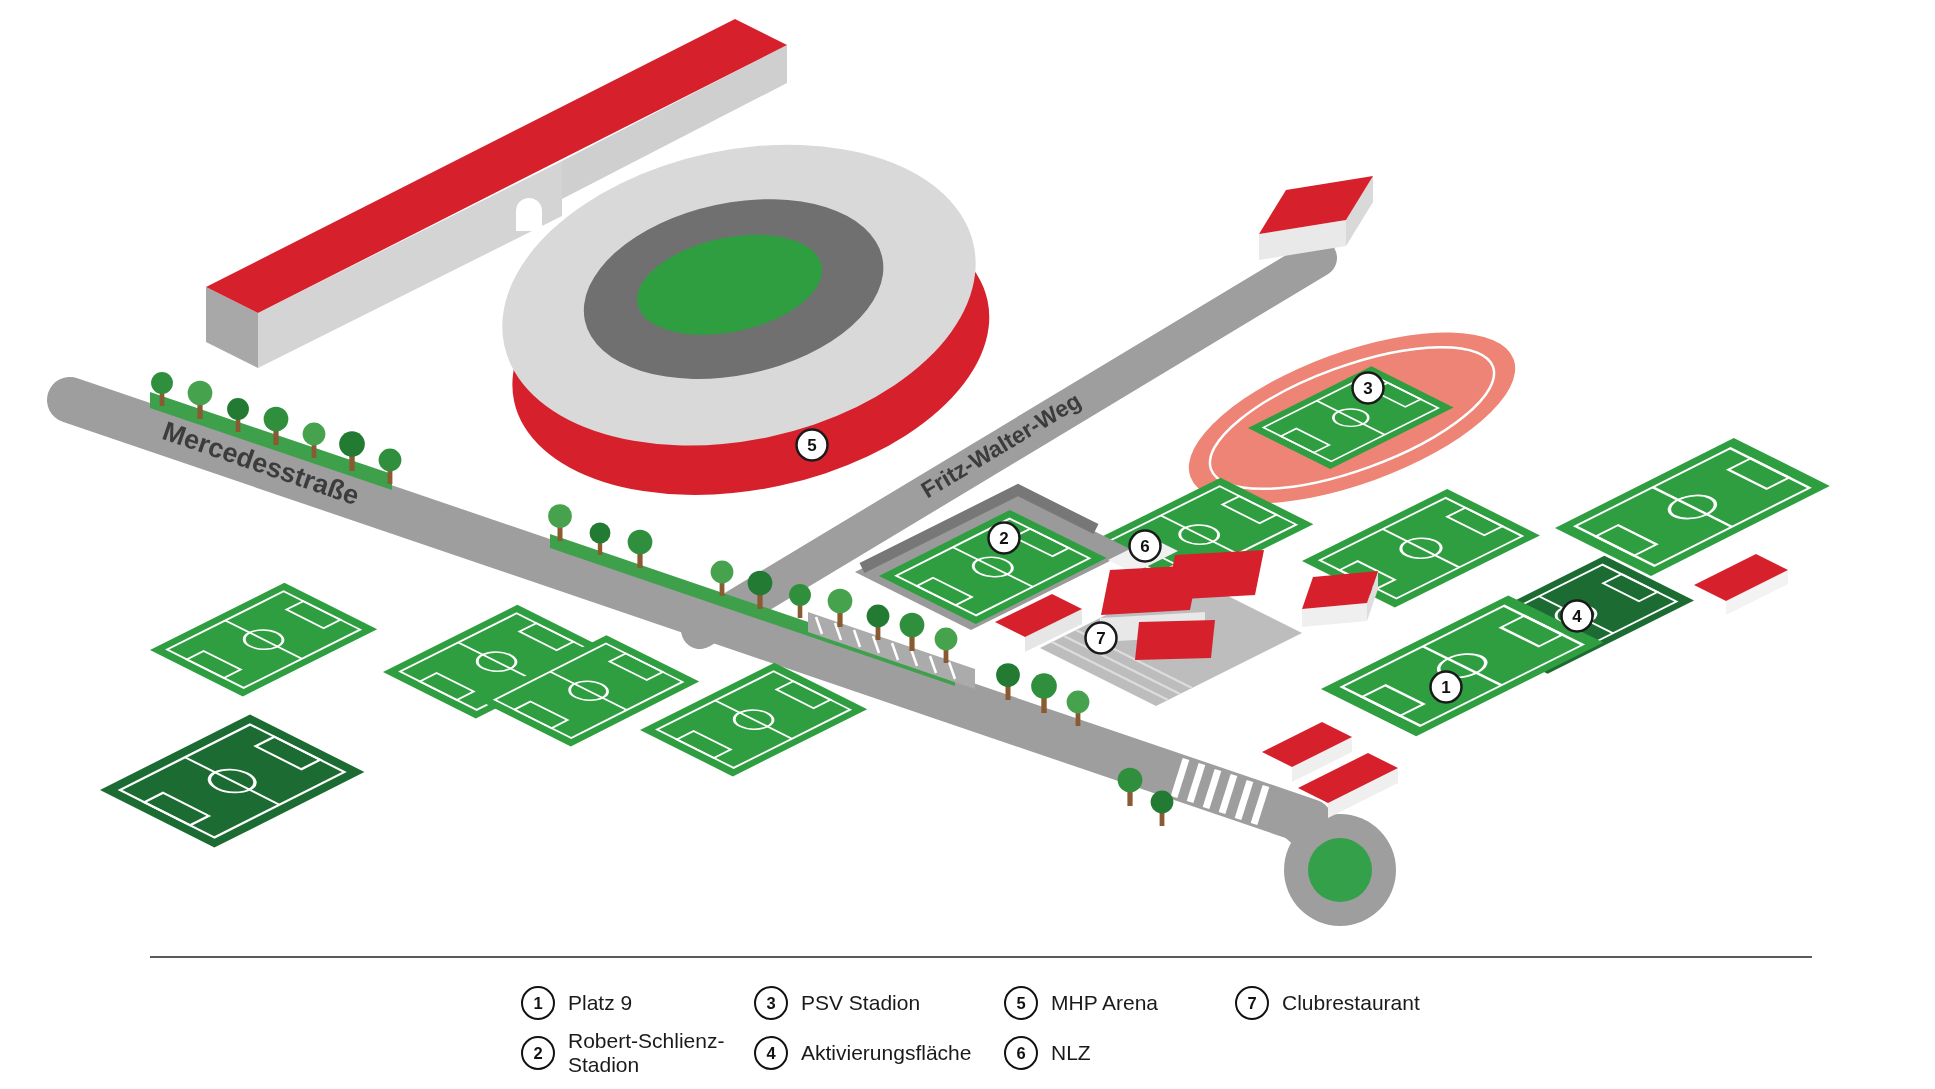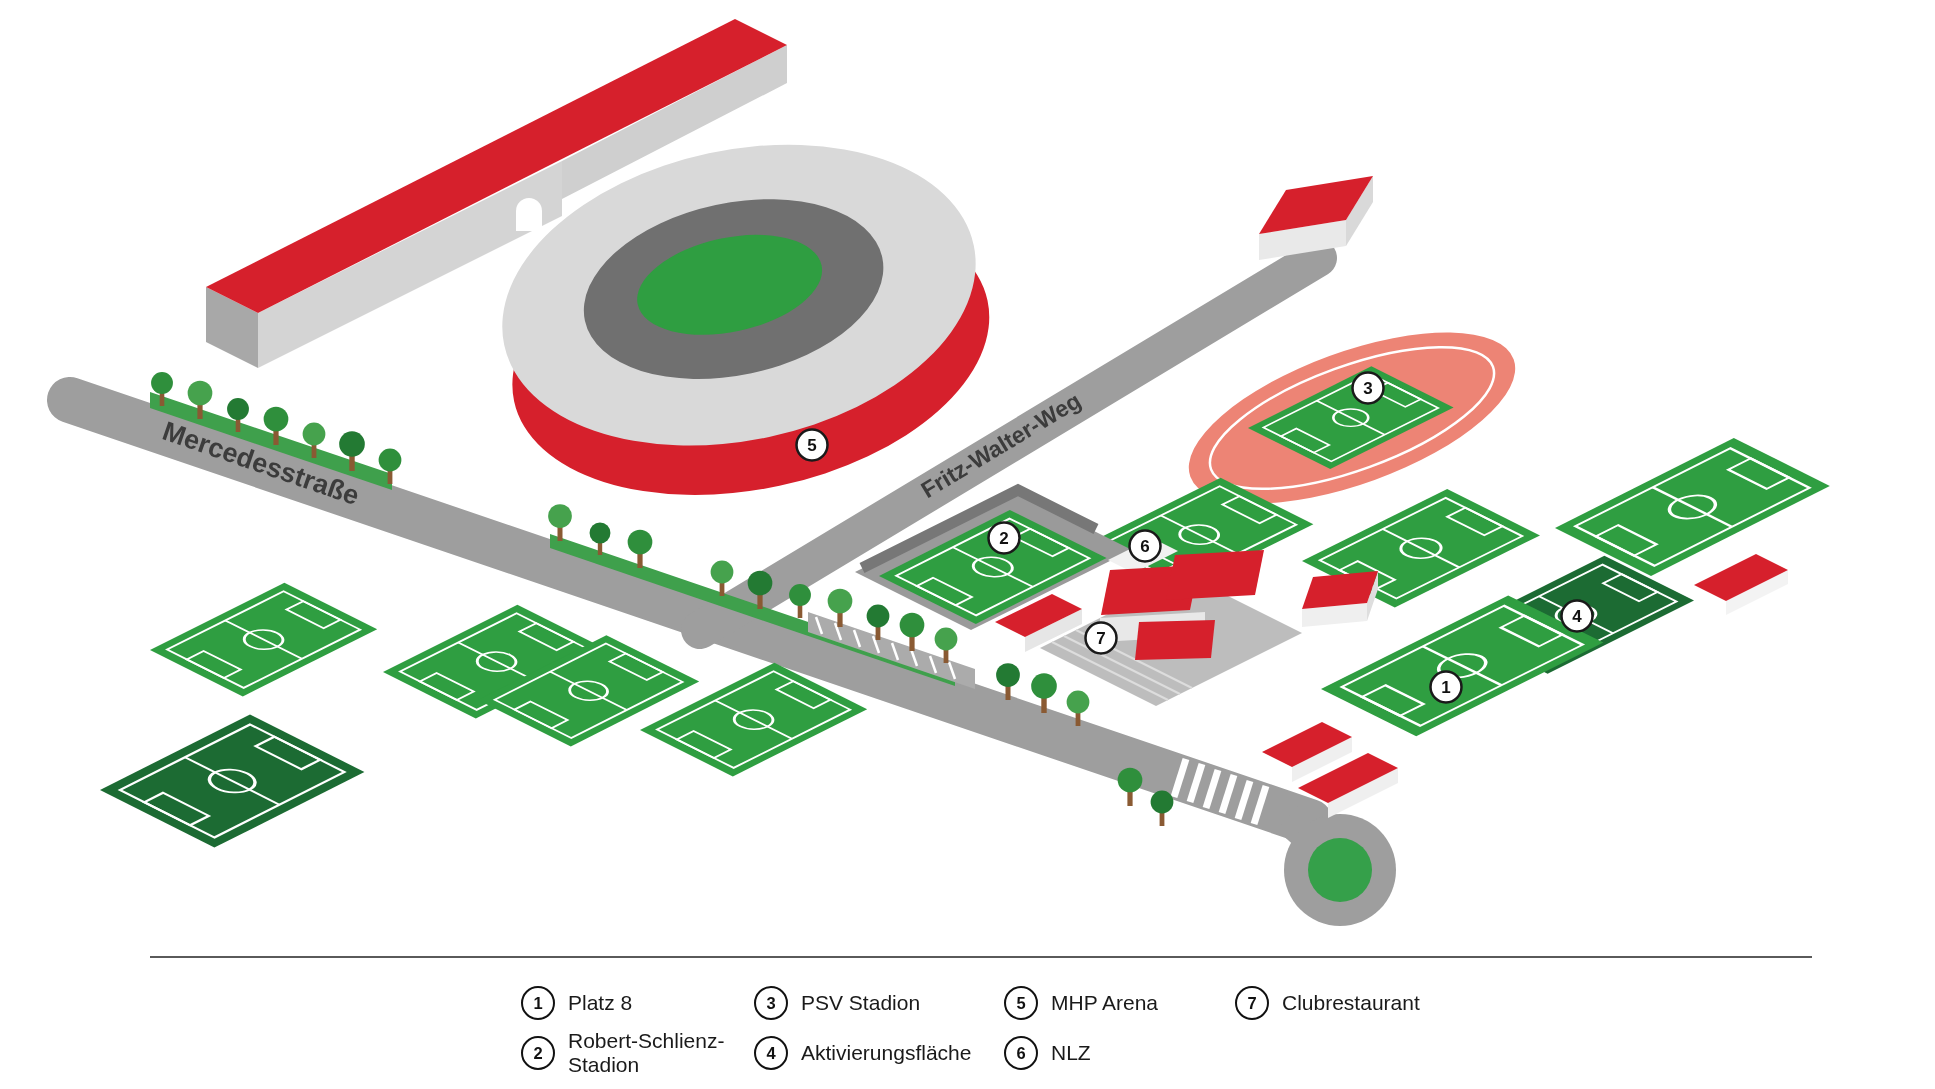--- a/index.html
+++ b/index.html
@@ -212,21 +212,21 @@
       <circle cx="1101" cy="638" r="15.5" fill="#ffffff" stroke="#1a1a1a" stroke-width="2.5"></circle>
       <text class="marker-num" x="1101" y="644">7</text>
     </g>
   </g>
 </svg>
 
 <div class="legend-rule"></div>
 
 <div class="legend-item" style="left:521px;top:986px">
   <span class="badge">1</span>
-  <span class="lbl">Platz 8</span>
+  <span class="lbl">Platz 9</span>
 </div>
 <div class="legend-item" style="left:754px;top:986px">
   <span class="badge">3</span>
   <span class="lbl">PSV Stadion</span>
 </div>
 <div class="legend-item" style="left:1004px;top:986px">
   <span class="badge">5</span>
   <span class="lbl">MHP Arena</span>
 </div>
 <div class="legend-item" style="left:1235px;top:986px">

